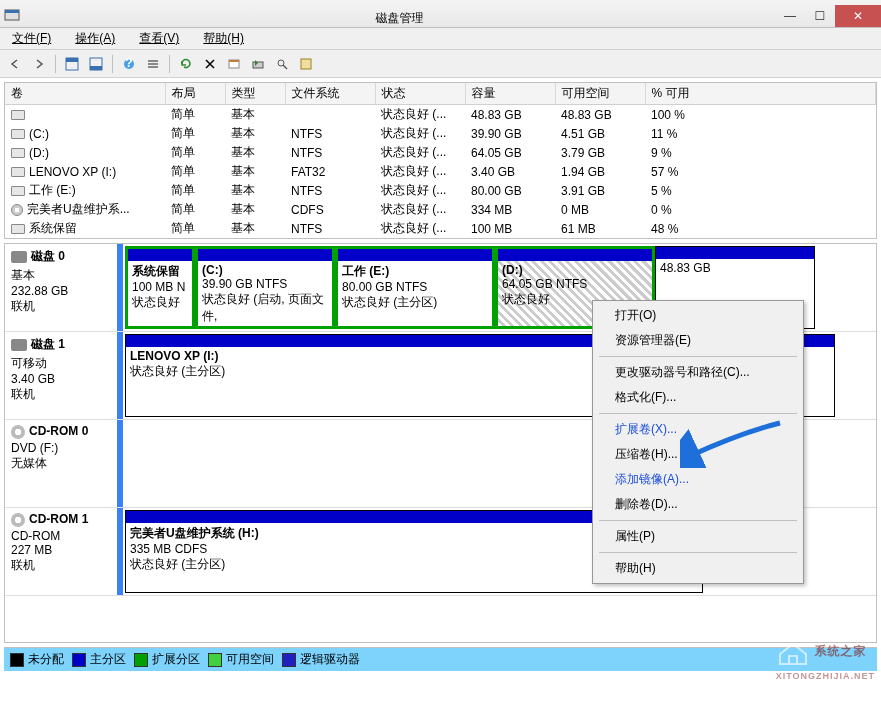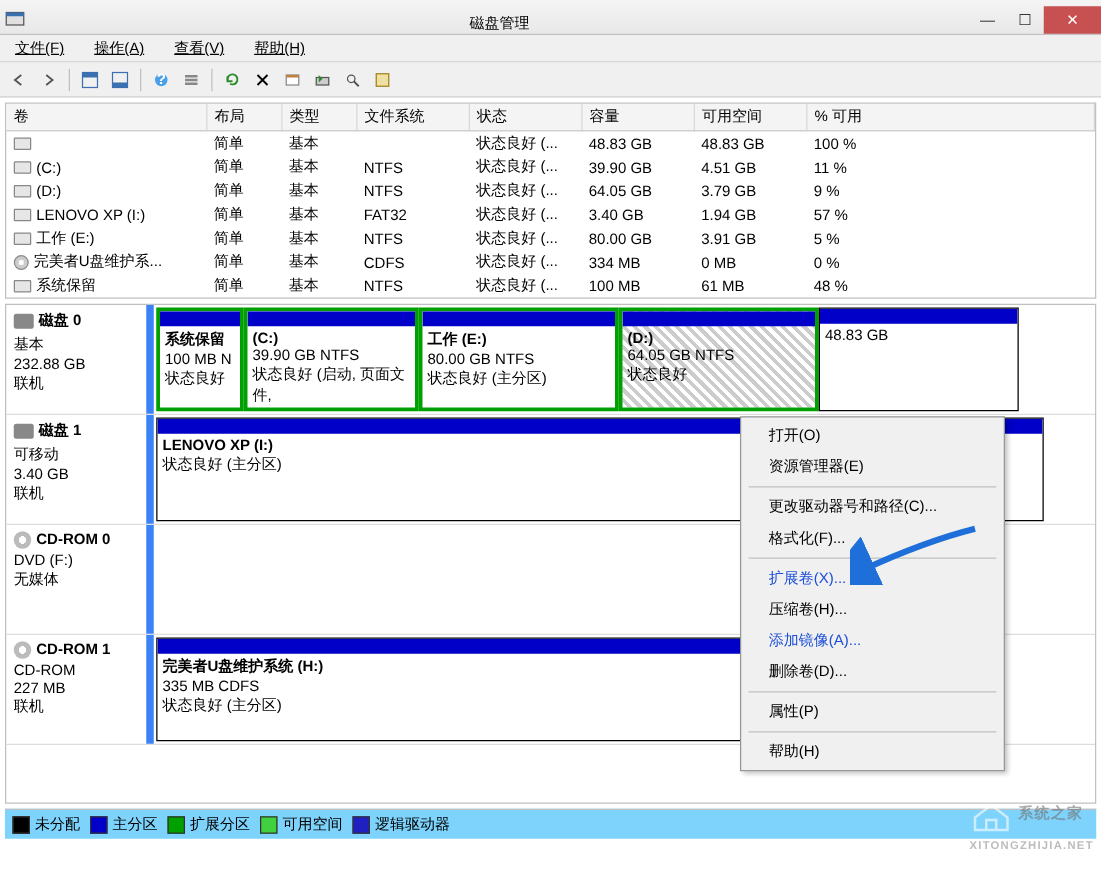--- a/index.html
+++ b/index.html
@@ -44,30 +44,30 @@
 .part.hatched { background: repeating-linear-gradient(45deg,#fff,#fff 3px,#ccc 3px,#ccc 6px); }
 .disk-icon { width: 16px; height: 12px; background: #888; border-radius: 2px; display: inline-block; margin-right: 4px; vertical-align: middle; }
 .disk-icon.cd { width: 14px; height: 14px; border-radius: 50%; background: radial-gradient(#fff 30%,#bbb 32%,#bbb 100%); }
 
 
 .legend { height: 24px; border-top: 1px solid #c0c0c0; margin: 0 4px 4px 4px; display: flex; align-items: center; gap: 8px; padding: 0 6px; background:#7dd3fc;}
 .sw { width: 14px; height: 14px; display:inline-block; margin-right:4px; vertical-align:middle; border:1px solid #333;}
 .sw.black{background:#000;} .sw.blue{background:#0000c8;} .sw.green{background:#00a000;} .sw.lgreen{background:#40d040;} .sw.dblue{background:#2020c0;}
 
 
-.ctx { position: absolute; left: 592px; top: 333px; width: 212px; background: #f0f0f0; border: 1px solid #979797; box-shadow: 2px 2px 4px rgba(0,0,0,0.25); padding: 2px; z-index: 50; }
+.ctx { position: absolute; left: 592px; top: 300px; width: 212px; background: #f0f0f0; border: 1px solid #979797; box-shadow: 2px 2px 4px rgba(0,0,0,0.25); padding: 2px; z-index: 50; }
 .ctx-item { padding: 4px 20px; }
 .ctx-item.disabled { color: #1d4ed8; }
 .ctx-sep { height: 1px; background: #c0c0c0; margin: 3px 4px; }
 
 
 .arrow { position: absolute; left: 680px; top: 418px; z-index: 60; pointer-events: none; }
 
 
-.watermark { position:absolute; right:6px; bottom:26px; opacity:0.6; color:#737373; font-size:14px; font-weight:bold; letter-spacing:1px; z-index:5; pointer-events:none;}
+.watermark { position:absolute; right:6px; bottom:26px; opacity:0.6; color:#7f1d1d; font-size:14px; font-weight:bold; letter-spacing:1px; z-index:5; pointer-events:none;}
 .watermark .sub{font-size:9px;opacity:0.8;}
 </style>
 </head>
 <body>
 
 <div class="titlebar">
   <span class="icon">
     <svg width="16" height="16">
         <rect x="1" y="3" width="14" height="10" fill="#e0e0e0" stroke="#555"></rect>
         <rect x="1" y="3" width="14" height="3" fill="#3a6fb0"></rect>

